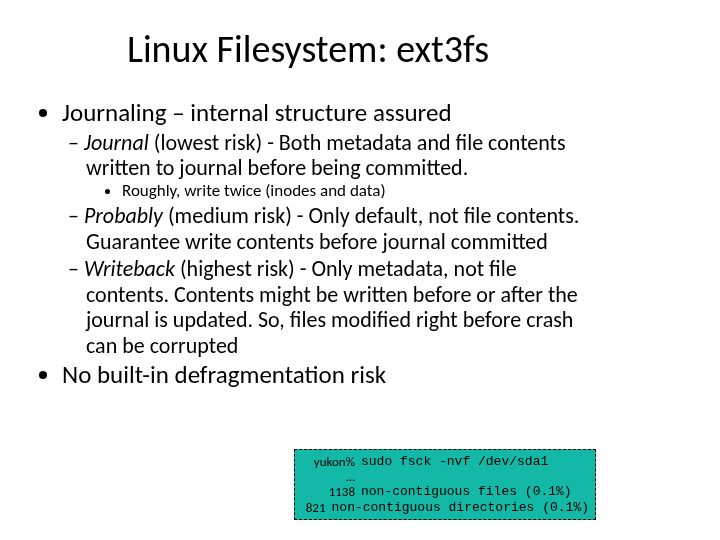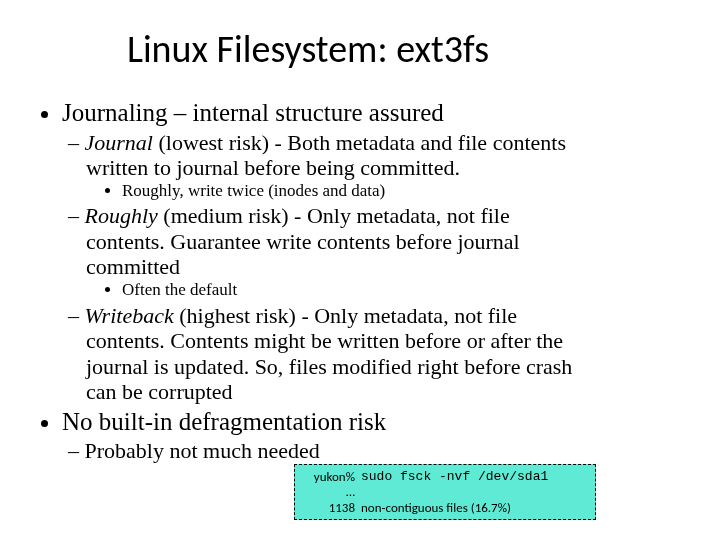--- a/index.html
+++ b/index.html
@@ -24,21 +24,21 @@
     text-align: center;
     margin: 8px 0 26px 0;
     font-weight: 400;
   }
   ul.l1 {
     list-style: disc;
     margin: 0;
     padding-left: 28px;
     font-size: 25px;
   }
-  ul.l1 > li { margin-bottom: 2px; line-height: 1.18; font-family: Liberation Serif, serif; }
+  ul.l1 > li { margin-bottom: 2px; line-height: 1.18; }
   ul.l2 {
     list-style: none;
     margin: 2px 0 0 0;
     padding-left: 24px;
     font-size: 22px;
   }
   ul.l2 > li { margin-bottom: 2px; line-height: 1.16; }
   ul.l2 > li::before {
     content: "– ";
     margin-left: -18px;
@@ -54,71 +54,69 @@
   .codebox {
     position: absolute;
     right: 20px;
     bottom: 20px;
     width: 288px;
     border: 1.5px dashed #000;
     padding: 4px 6px 4px 6px;
     font-family: Calibri, "Segoe UI", Arial, sans-serif;
     font-size: 13px;
     line-height: 1.18;
-    background: #5eead4;
+    background: #14b8a6;
   }
   .codebox .row { display: flex; }
   .codebox .num { width: 54px; text-align: right; padding-right: 6px; white-space: pre; }
-  .codebox .txt { flex: 1; white-space: pre; }
+  .codebox .txt { flex: 1; white-space: pre; font-family: Liberation Mono, monospace; }
   .mono { font-family: "Consolas","Courier New",monospace; font-size: 13px; }
 </style>
 </head>
 <body>
 
 <div class="slide">
 
   <div class="title">Linux Filesystem: ext3fs</div>
 
   <ul class="l1">
     <li>
       <span>Journaling – internal structure assured</span>
       <ul class="l2">
         <li>
           <span class="term">Journal</span><span> (lowest risk) - Both metadata and file contents written to journal before being committed.</span>
           <ul class="l3">
             <li>Roughly, write twice (inodes and data)</li>
           </ul>
         </li>
         <li>
-          <span class="term">Roughly</span><span> (medium risk) - Only metadata, not file contents. Guarantee write contents before journal committed</span>
-          <ul class="l3">
-            <li>Often the default</li>
-          </ul>
+          <span class="term">Probably</span><span> (medium risk) - Only default, not file contents. Guarantee write contents before journal committed</span>
         </li>
         <li>
           <span class="term">Writeback</span><span> (highest risk) - Only metadata, not file contents. Contents might be written before or after the journal is updated. So, files modified right before crash can be corrupted</span>
         </li>
       </ul>
     </li>
     <li>
       <span>No built-in defragmentation risk</span>
-      <ul class="l2">
-        <li>Probably not much needed</li>
-      </ul>
     </li>
   </ul>
 
   <div class="codebox">
     <div class="row">
       <span class="num">yukon%</span>
       <span class="txt mono">sudo fsck -nvf /dev/sda1</span>
     </div>
     <div class="row">
       <span class="num">…</span>
       <span class="txt"></span>
     </div>
     <div class="row">
       <span class="num">1138</span>
-      <span class="txt">non-contiguous files (16.7%)</span>
+      <span class="txt">non-contiguous files (0.1%)</span>
+    </div>
+    <div class="row">
+      <span class="num">821</span>
+      <span class="txt">non-contiguous directories (0.1%)</span>
     </div>
   </div>
 
 </div>
 
 </body></html>

